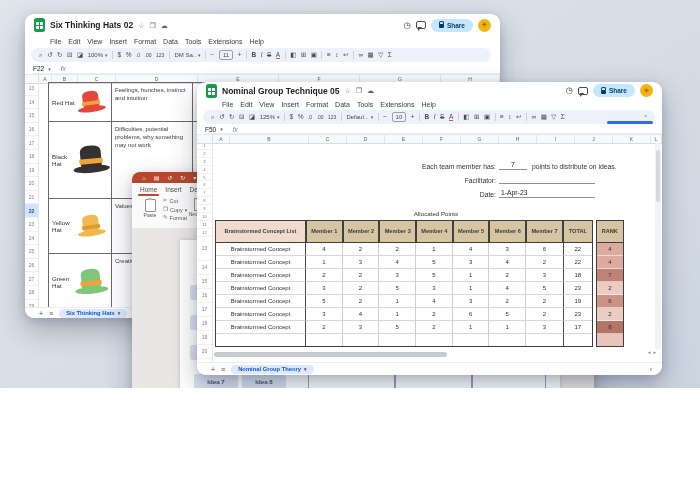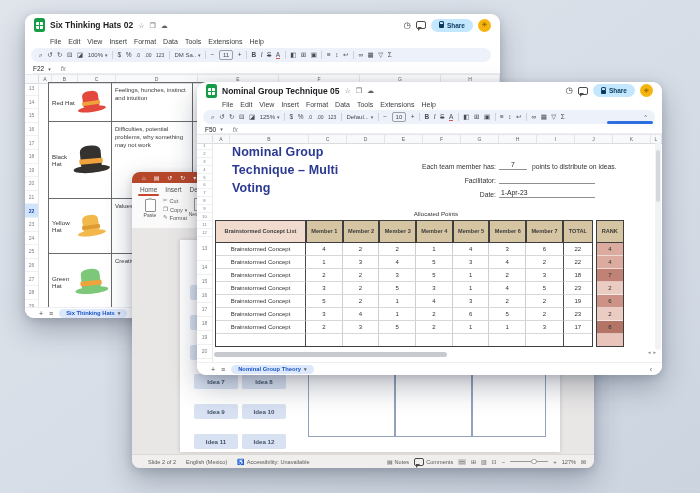--- a/index.html
+++ b/index.html
@@ -1,17 +1,17 @@
 <!DOCTYPE html>
 <html><head>
 <meta charset="utf-8">
 <style>
   html,body{margin:0;padding:0}
   body{width:700px;height:500px;overflow:hidden;font-family:"Liberation Sans",sans-serif;-webkit-font-smoothing:antialiased}
-  #desktop{position:relative;width:700px;height:493px;background:linear-gradient(145deg,#e0e5ec 0%,#d6dde6 55%,#ccd4e0 100%);overflow:hidden}
+  #desktop{position:relative;width:700px;height:388px;background:linear-gradient(145deg,#e0e5ec 0%,#d6dde6 55%,#ccd4e0 100%);overflow:hidden}
   .win{position:absolute;background:#fff;border-radius:9px;box-shadow:0 12px 28px rgba(30,40,60,.30),0 2px 8px rgba(30,40,60,.16)}
   #back-win{left:25px;top:14px;width:475px;height:304px;z-index:1}
   #ppt-win{left:132px;top:172px;width:462px;height:296px;z-index:2;background:#eae8e7;border-radius:8px}
   #front-win{left:197px;top:82px;width:465px;height:293px;z-index:3}
 
   
   .gs-ttl{position:absolute;left:0;right:0;top:0;display:flex;align-items:center;gap:5px;padding:0 9px}
   #back-win .gs-ttl{height:22px}
   #front-win .gs-ttl{height:17px}
   .sheets-icon{width:11px;height:14px;background:#169c46;border-radius:2.5px;flex:none;position:relative}
@@ -492,21 +492,20 @@
         <span class="rownum" data-name="row-header">14</span>
         <span class="rownum" data-name="row-header">15</span>
         <span class="rownum" data-name="row-header">16</span>
         <span class="rownum" data-name="row-header">17</span>
         <span class="rownum" data-name="row-header">18</span>
         <span class="rownum" data-name="row-header">19</span>
         <span class="rownum" data-name="row-header">20</span>
         <span class="rownum" data-name="row-header">21</span>
       </div>
 
-    <div id="fw-heading" data-name="doc-heading">Nominal Group Technique – Multi Voting</div>
     <div id="fw-fields" data-name="doc-fields">
 
     <div class="field" data-name="field-row">
           <span class="flabel" data-name="field-label">Each team member has:</span>
           <span class="fvalue" data-name="field-value">7</span>
           <span class="fsuffix" data-name="field-suffix">points to distribute on ideas.</span>
         </div>
         <div class="field" data-name="field-row">
           <span class="flabel" data-name="field-label">Facilitator:</span>
           <span class="fvalue" data-name="field-value"></span>

